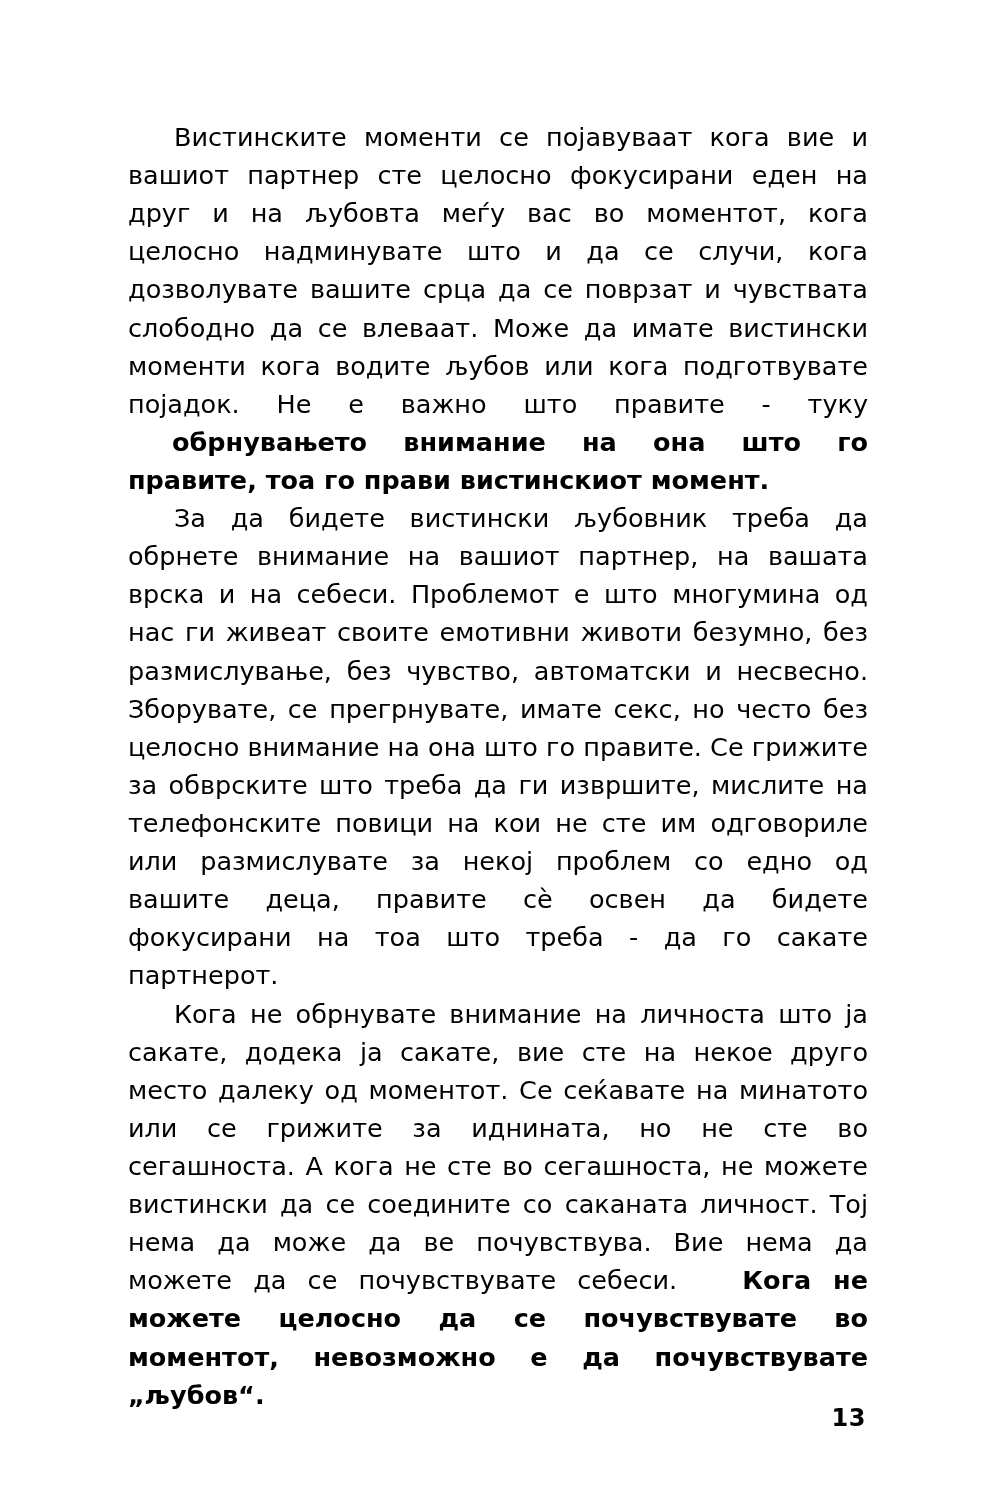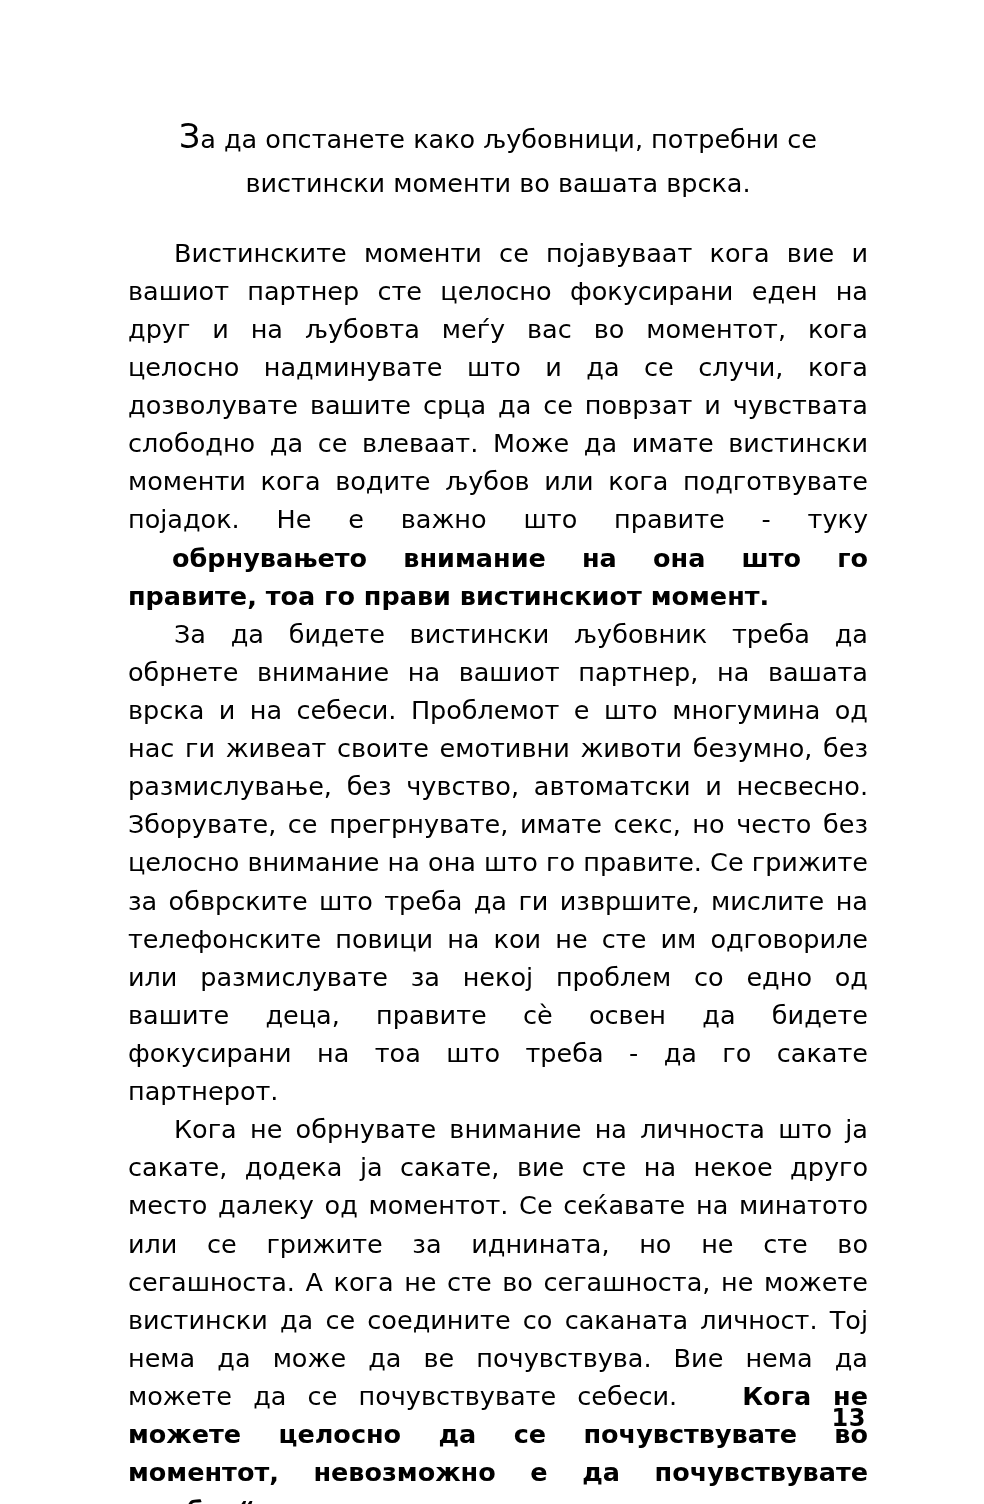--- a/index.html
+++ b/index.html
@@ -68,23 +68,20 @@
     margin-top: 6px;
   }
 </style>
 </head>
 <body>
 
 <div class="page">
 
   <div class="content">
 
-    <div class="epigraph">
-      <span class="dropcap">З</span><span>а да опстанете како љубовници, потребни се вистински моменти во вашата врска.</span>
-    </div>
 
     <p class="body indent">
       <span>Вистинските моменти се појавуваат кога вие и вашиот партнер сте целосно фокусирани еден на друг и на љубовта меѓу вас во моментот, кога целосно надминувате што и да се случи, кога дозволувате вашите срца да се поврзат и чувствата слободно да се влеваат. Може да имате вистински моменти кога водите љубов или кога подготвувате појадок. Не е важно што правите - туку </span><b class="strong">обрнувањето внимание на она што го правите, тоа го прави вистинскиот момент.</b>
     </p>
 
     <p class="body indent">
       <span>За да бидете вистински љубовник треба да обрнете внимание на вашиот партнер, на вашата врска и на себеси. Проблемот е што многумина од нас ги живеат своите емотивни животи безумно, без размислување, без чувство, автоматски и несвесно. Зборувате, се прегрнувате, имате секс, но често без целосно внимание на она што го правите. Се грижите за обврските што треба да ги извршите, мислите на телефонските повици на кои не сте им одговориле или размислувате за некој проблем со едно од вашите деца, правите сѐ освен да бидете фокусирани на тоа што треба - да го сакате партнерот.</span>
     </p>
 
     <p class="body indent">

